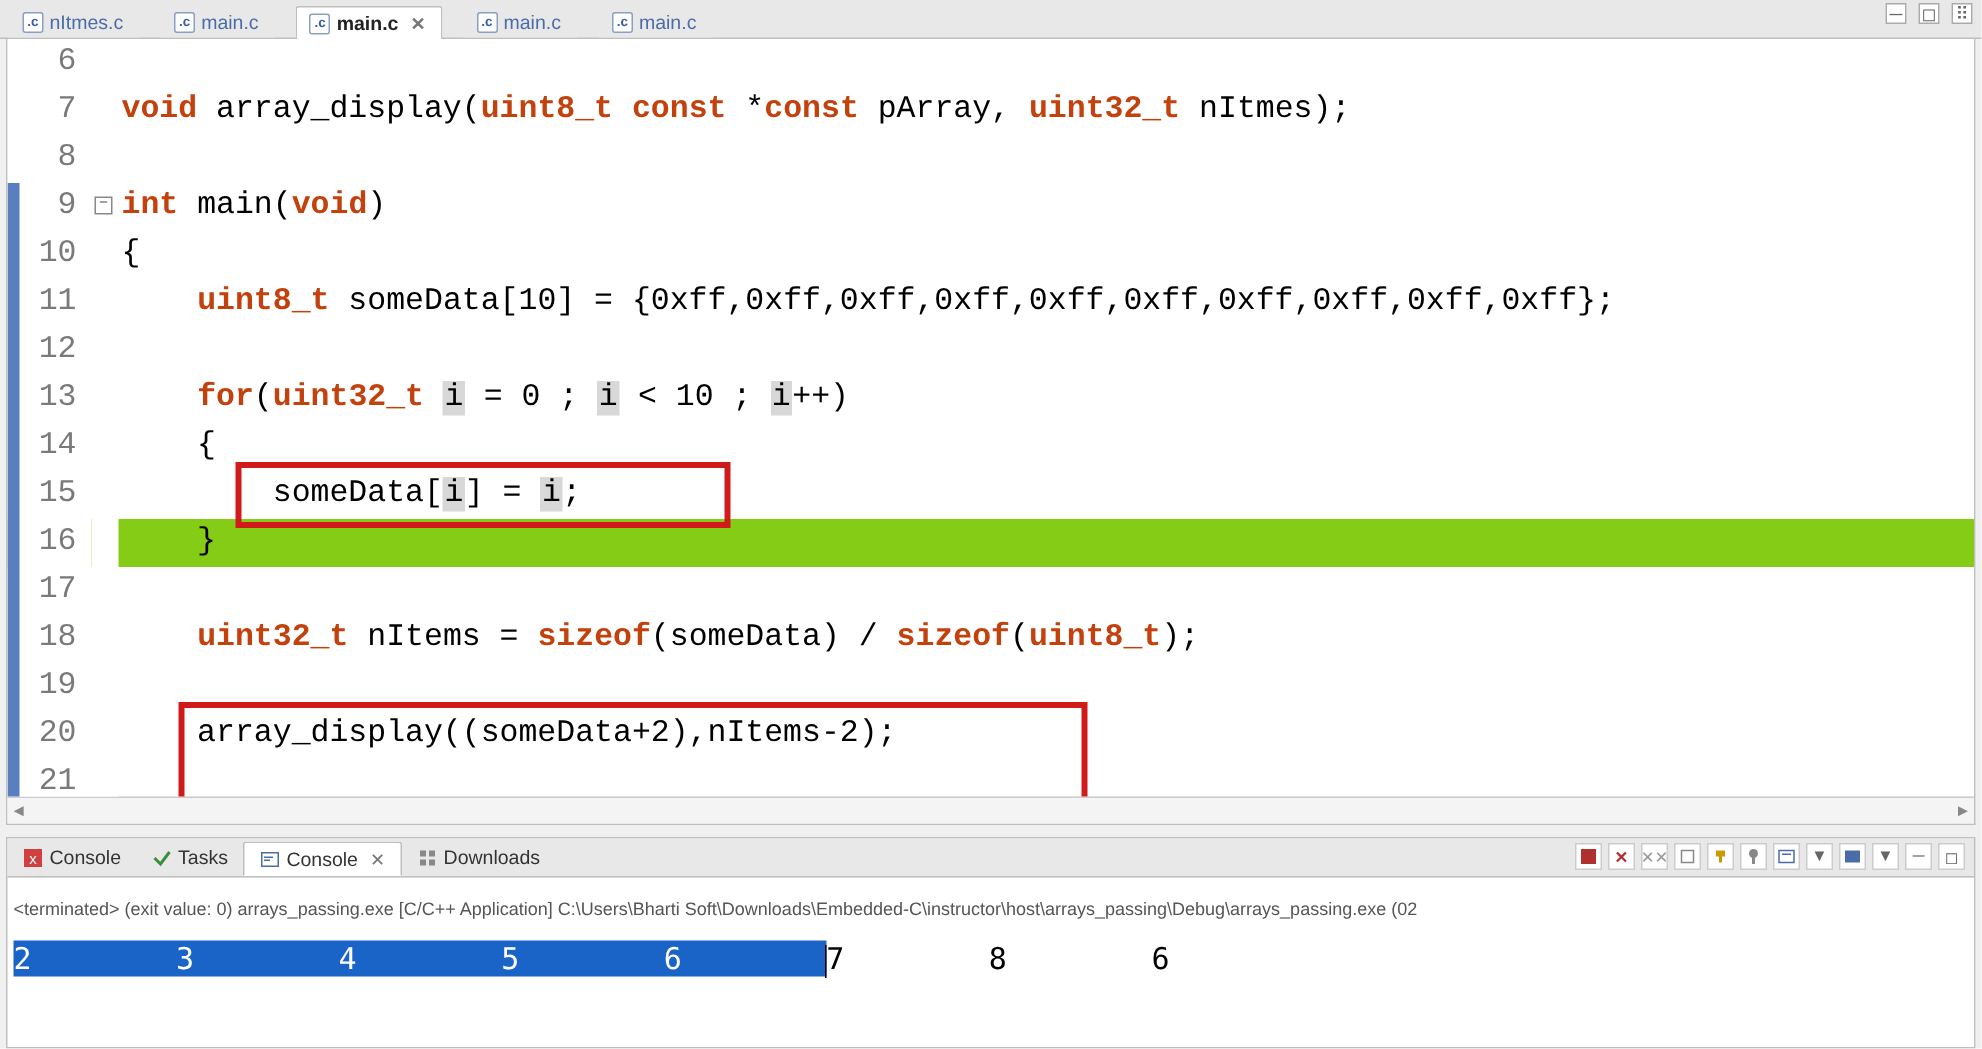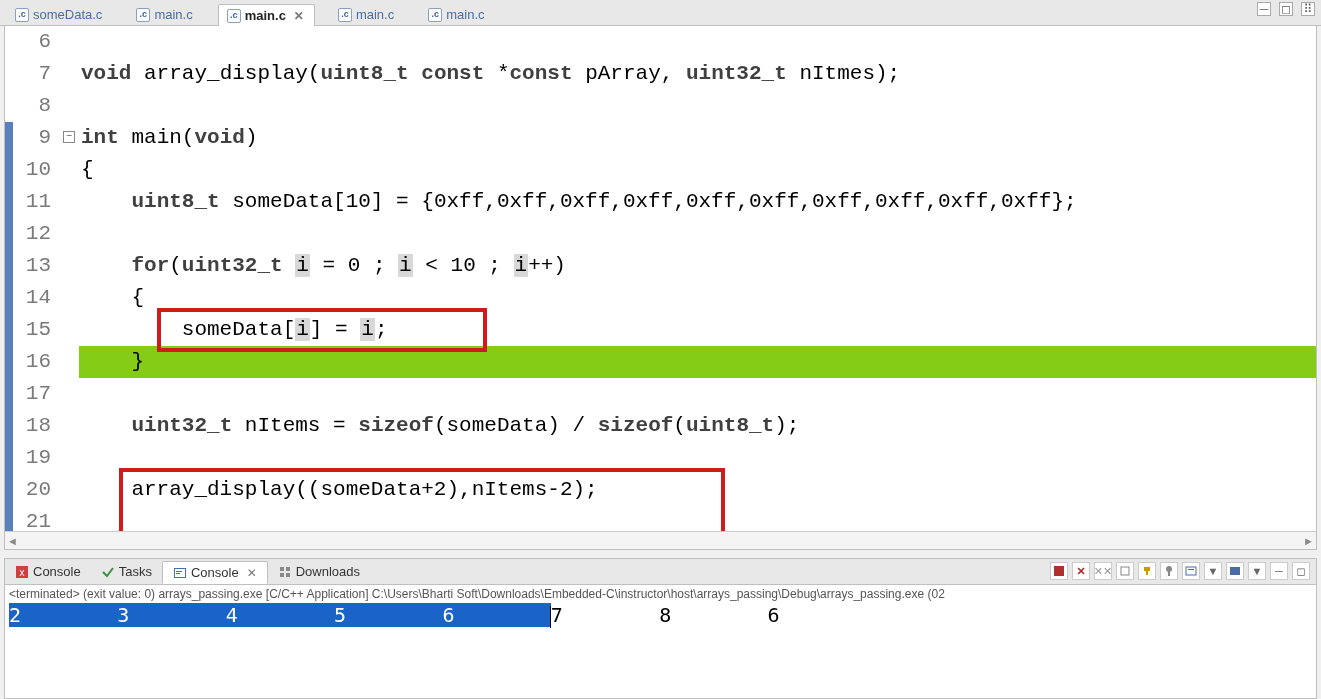--- a/index.html
+++ b/index.html
@@ -105,21 +105,21 @@
     padding-left: 2px;
   }
   .bluebar .gutter::before {
     content:"";
     position:absolute;
     left:0; top:0; bottom:0; width:8px;
     background:#5a7fbf;
   }
   .hl-line { background:#84cc16; }
   
-  .kw  { color:#404040; font-weight:bold; }
+  .kw  { color:#c2410c; font-weight:bold; }
   .fn  { font-weight:normal; color:#000; }
   .hlvar { background:#d8d8d8; color:#000; padding:0 1px; }
   .txt { color:#000; }
   
   .redbox {
     position:absolute;
     border:4px solid #d11a1a;
     pointer-events:none;
   }
   
@@ -170,21 +170,21 @@
   .panel-toolbar {
     position:absolute; right:6px; top:3px; display:flex; gap:4px;
   }
   .panel-toolbar .tbtn {
     width:18px; height:18px; border:1px solid #ccc; background:#fff;
     display:flex; align-items:center; justify-content:center;
     font-size:11px; color:#666;
   }
   .panel-body { flex:1; overflow:hidden; }
   .term-header {
-    font-size:12px; color:#555; padding:2px 4px;
+    font-size:12px; color:#555; padding:14px 4px;
     white-space:nowrap; overflow:hidden;
   }
   .console-out {
     font-family: Consolas, monospace;
     font-size:20px;
     padding:0 0 0 4px;
     white-space:pre;
     position:relative;
   }
   .console-out .sel {
@@ -195,21 +195,21 @@
     vertical-align:middle; margin-left:-1px;
   }
 </style>
 </head>
 <body>
 
 <div class="tabbar">
   <div id="tabs-host" style="display: flex;">
       <div class="tab">
         <span class="cicon">.c</span>
-        <span>someData.c</span>
+        <span>nItmes.c</span>
       </div>
       <div class="tab">
         <span class="cicon">.c</span>
         <span>main.c</span>
       </div>
       <div class="tab active">
         <span class="cicon">.c</span>
         <span>main.c</span>
         <span class="tab-close">✕</span>
       </div>

